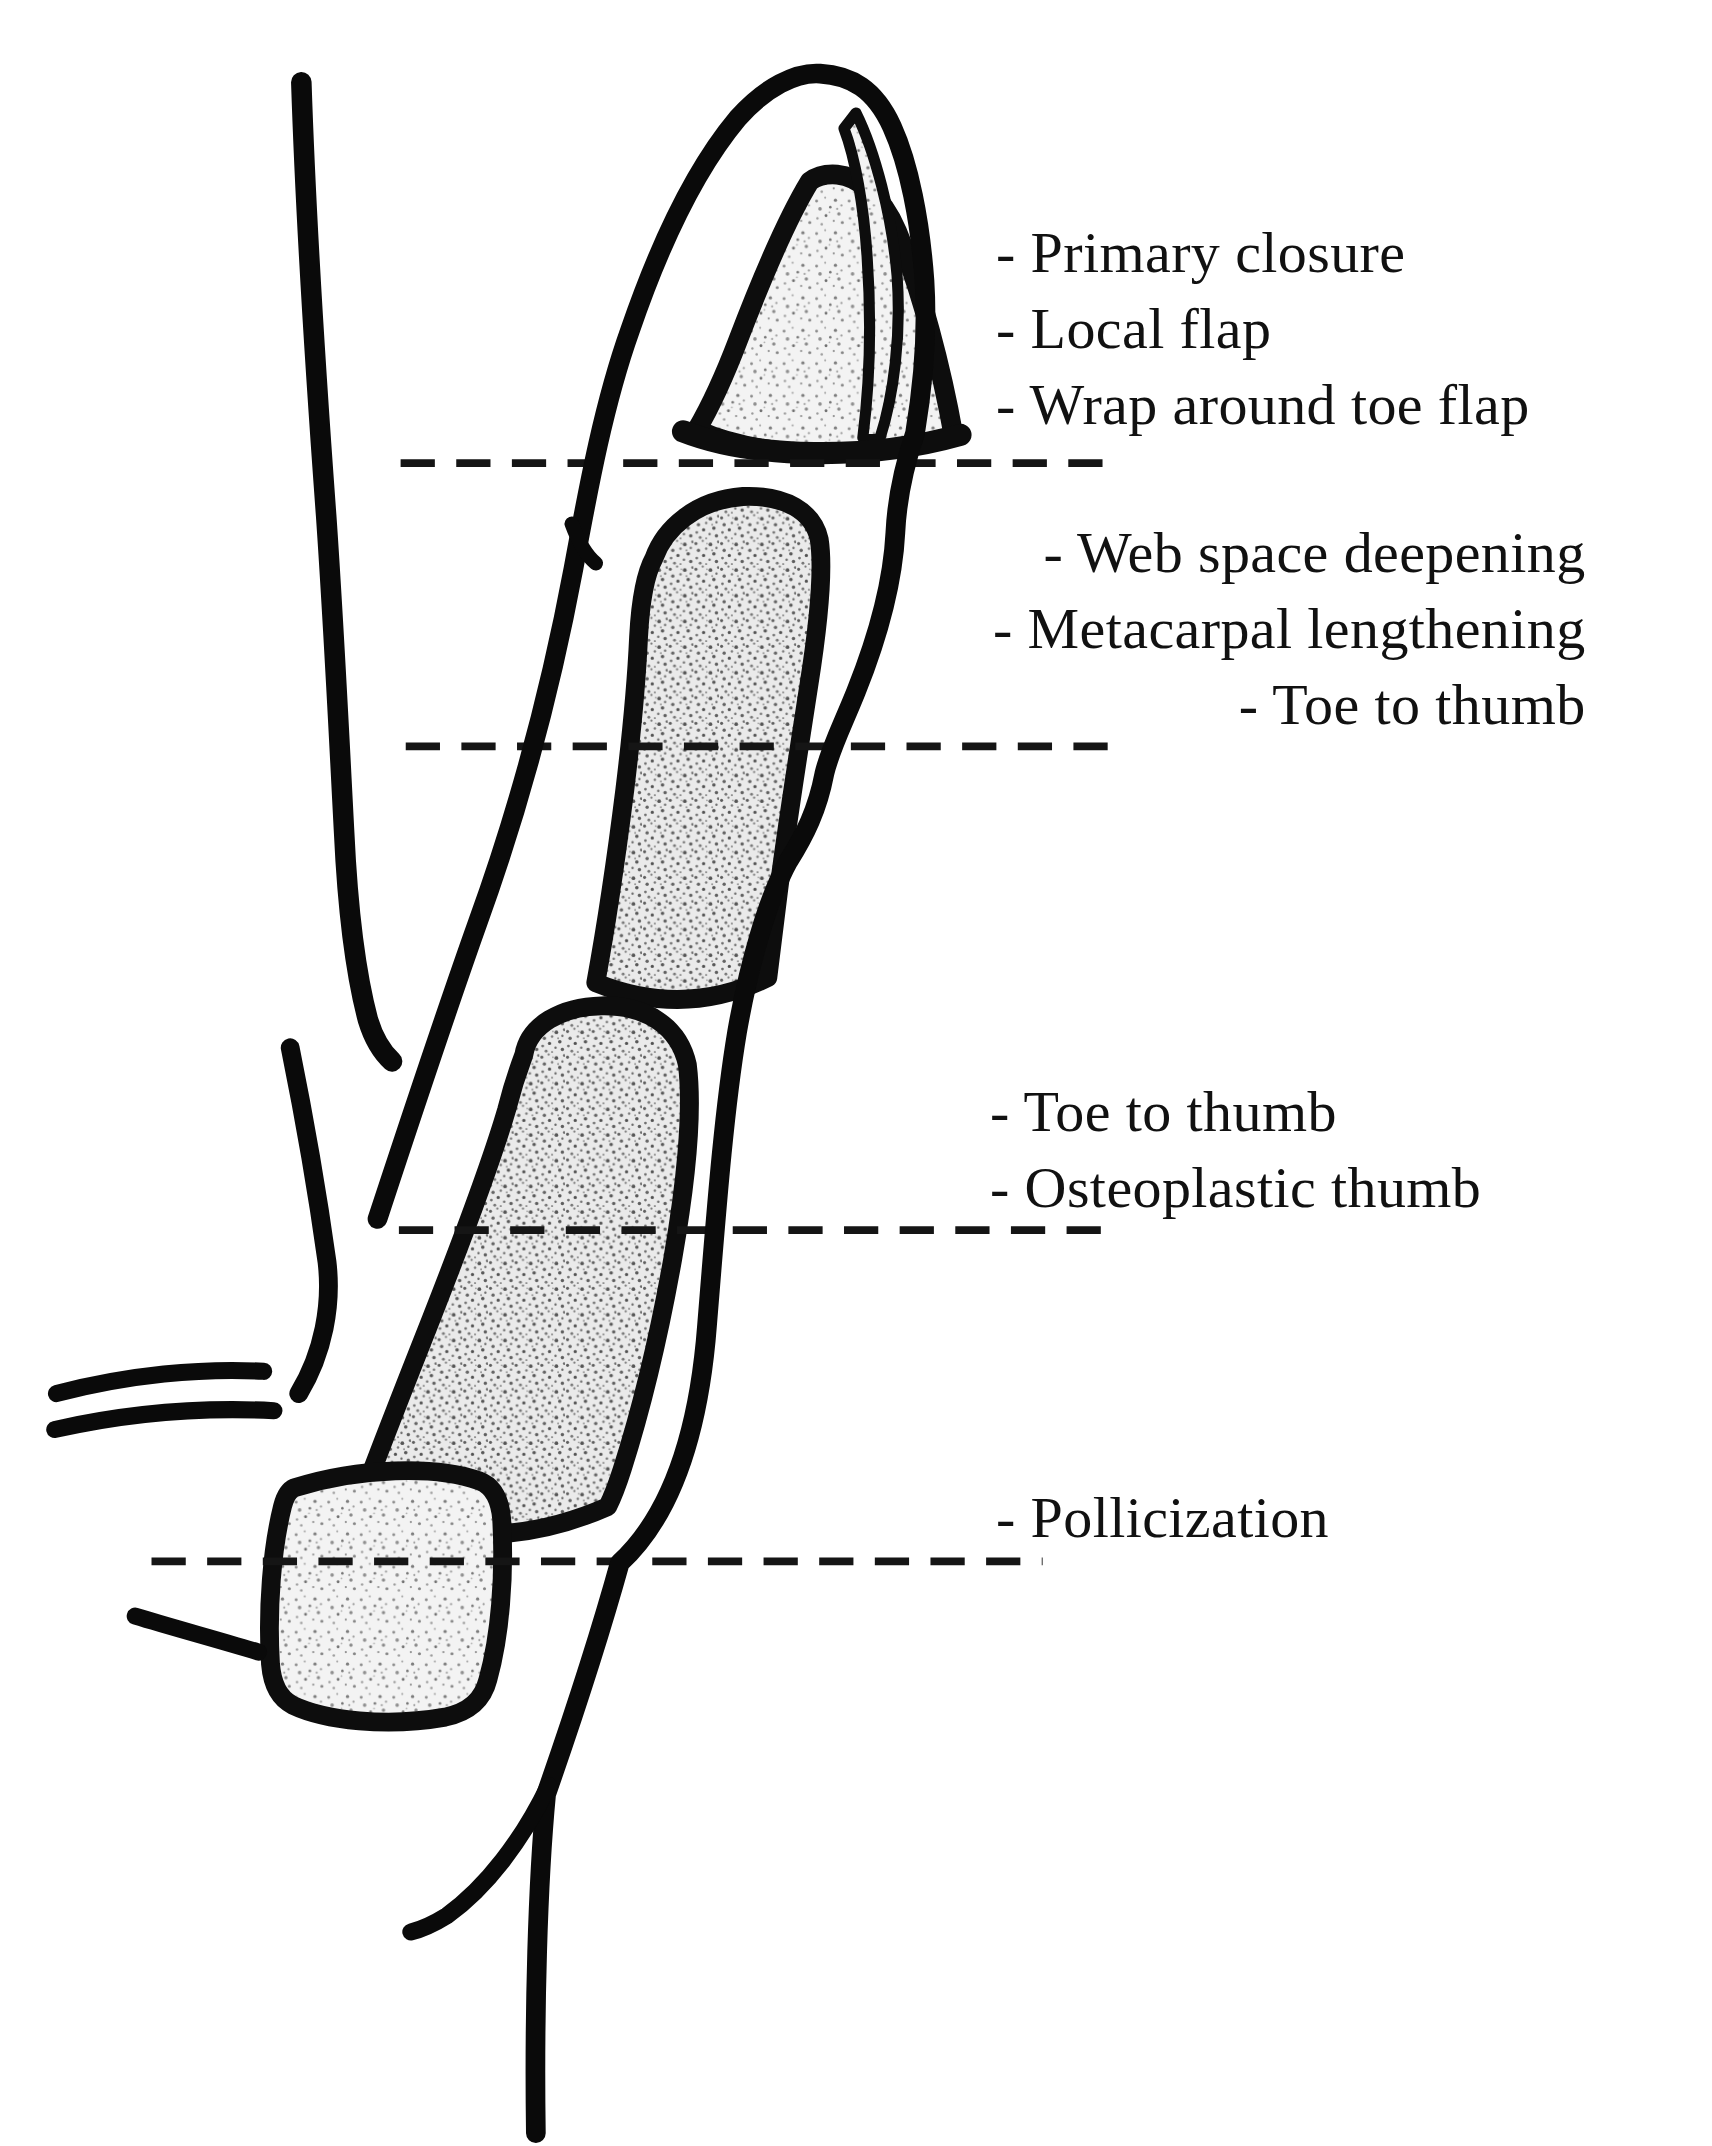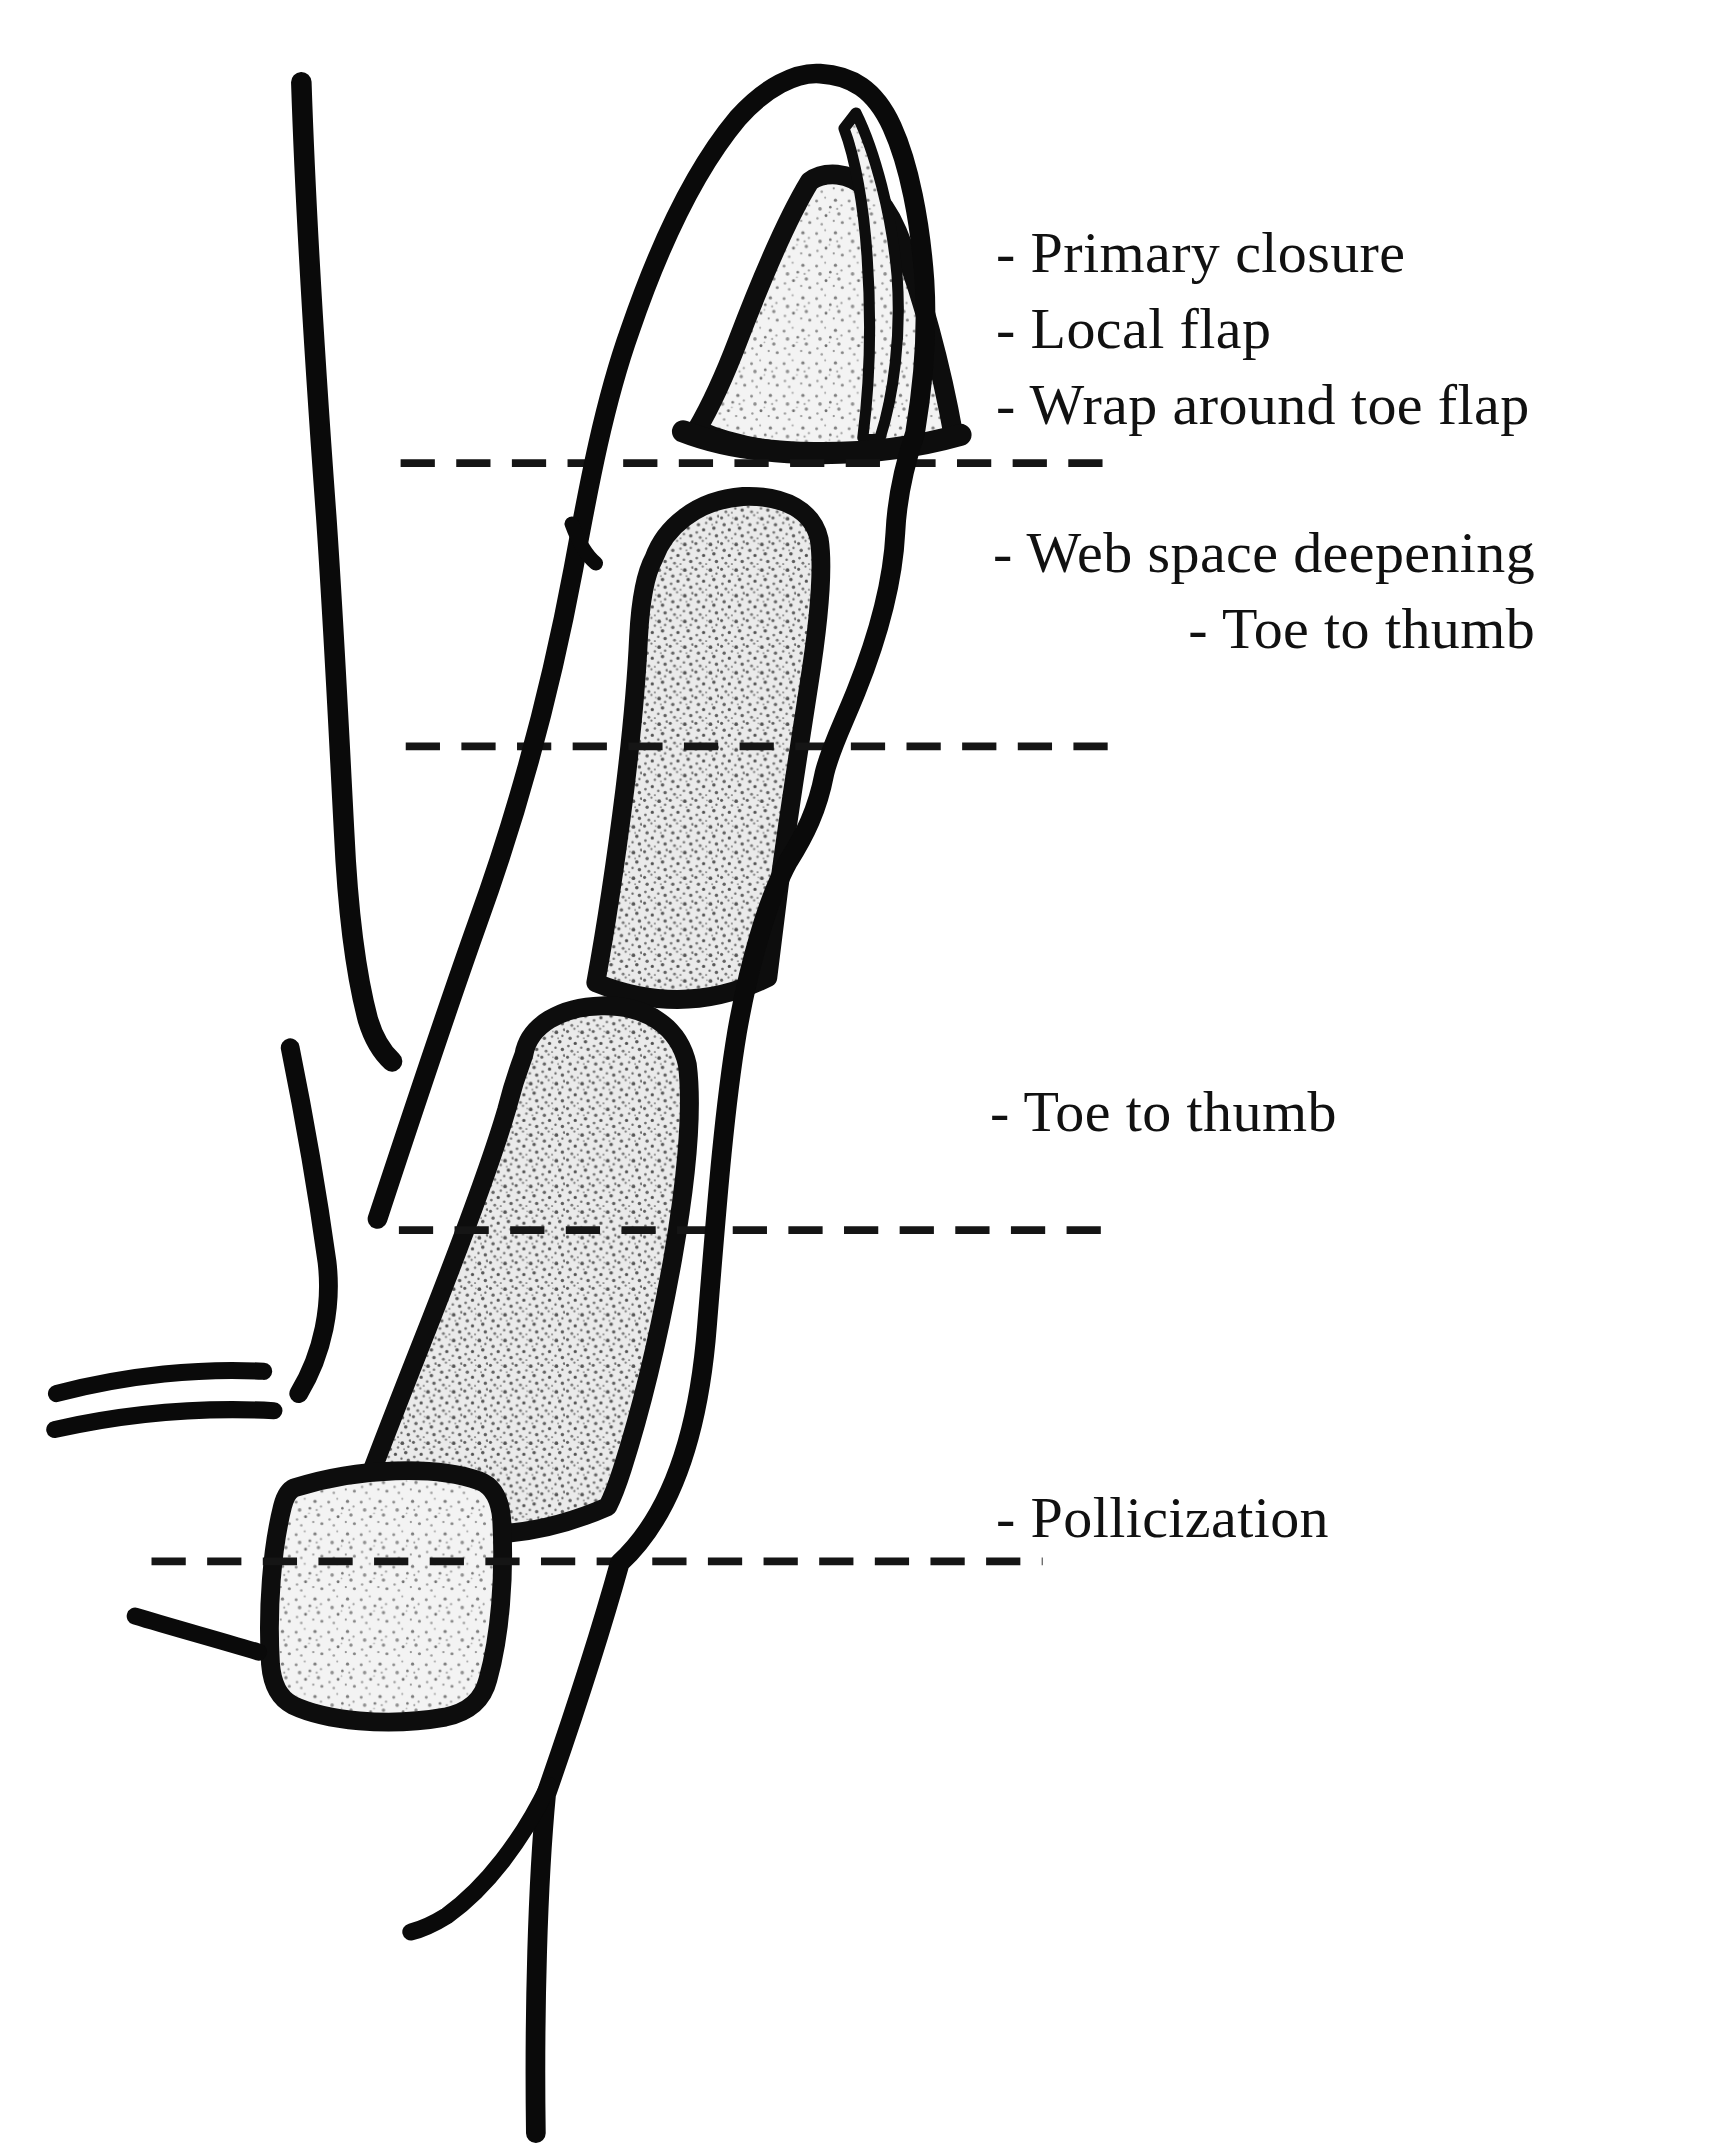--- a/index.html
+++ b/index.html
@@ -186,25 +186,27 @@
   </svg>
 
   <div class="label-group" id="label-group-1">
     <span class="label-line">- Primary closure</span>
     <span class="label-line">- Local flap</span>
     <span class="label-line">- Wrap around toe flap</span>
   </div>
 
   <div class="label-group" id="label-group-2">
     <span class="label-line">- Web space deepening</span>
+    <span class="label-line">- Metacarpal lengthening</span>
     <span class="label-line">- Toe to thumb</span>
   </div>
 
   <div class="label-group" id="label-group-3">
     <span class="label-line">- Toe to thumb</span>
+    <span class="label-line">- Osteoplastic thumb</span>
   </div>
 
   <div class="label-group" id="label-group-4">
     <span class="label-line">- Pollicization</span>
   </div>
 
 </div>
 
 
 </body></html>

